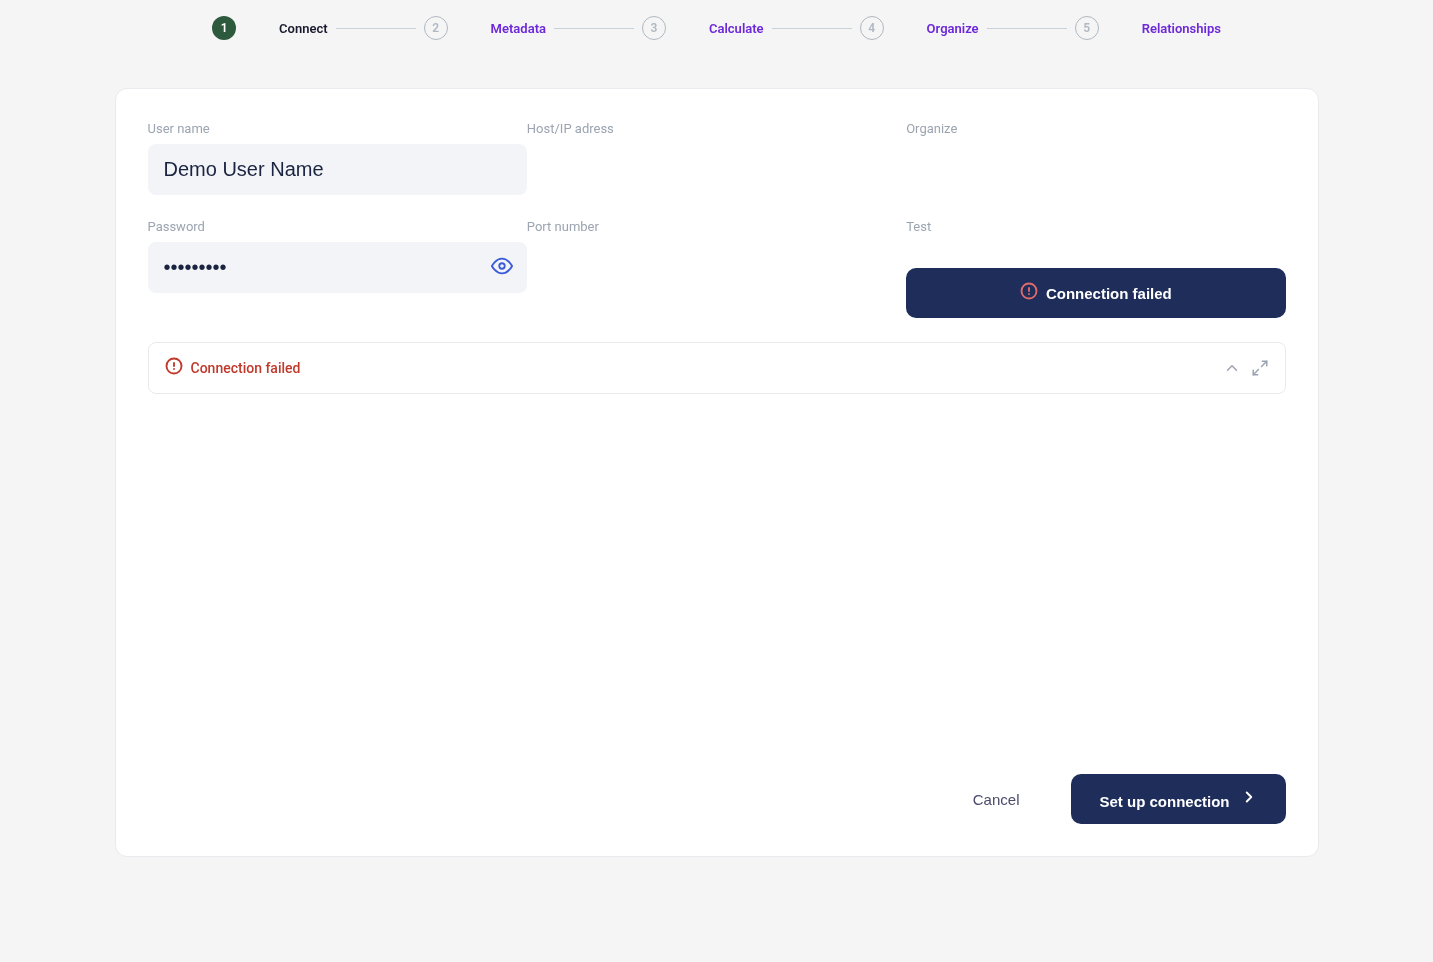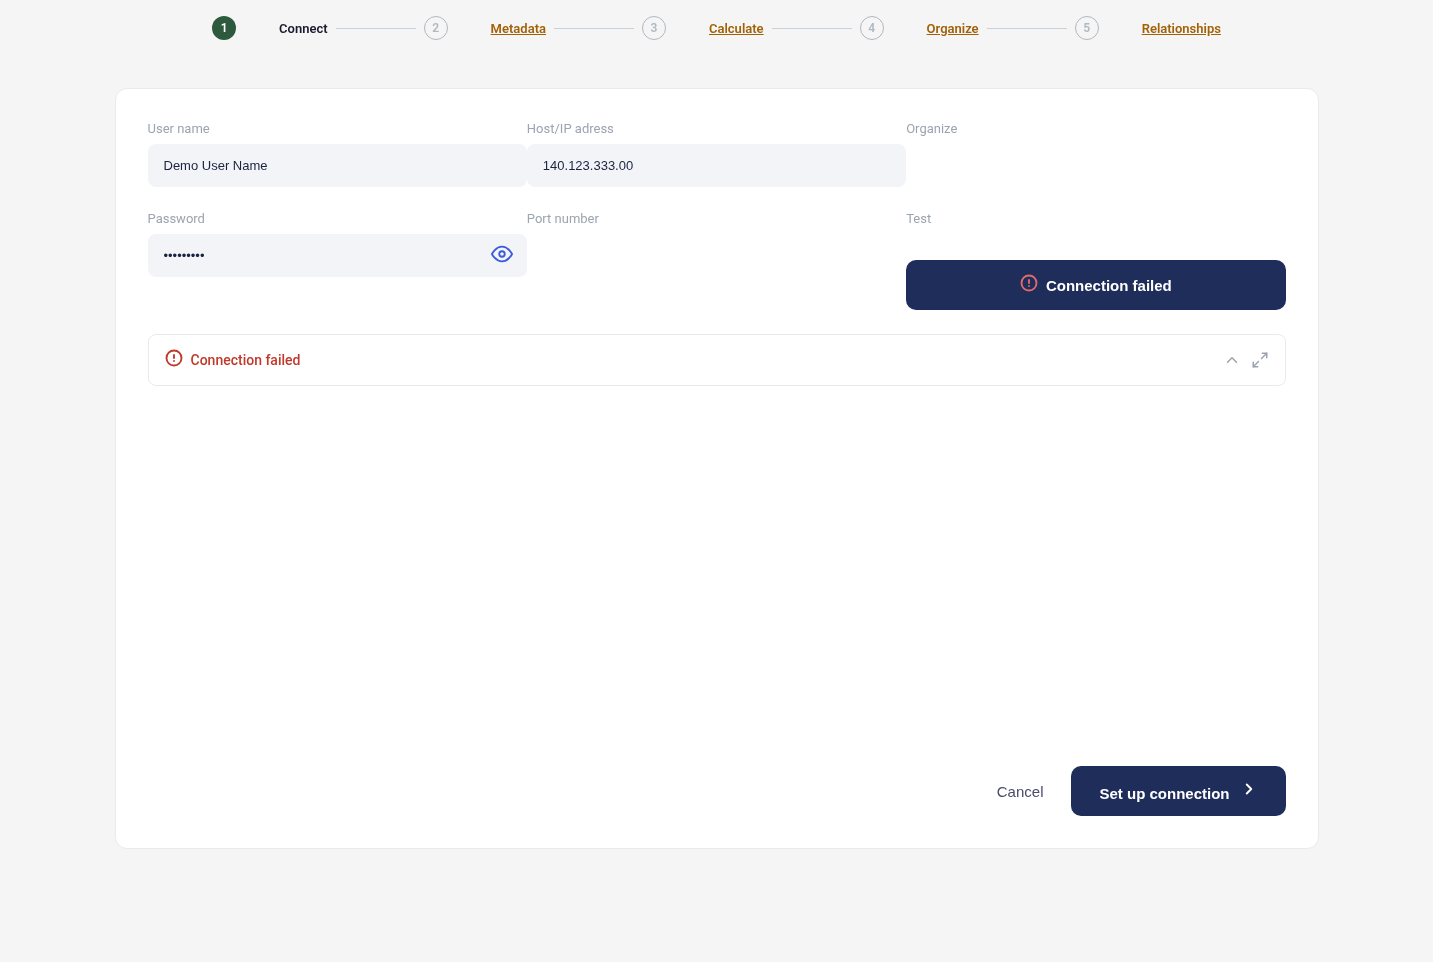--- a/index.html
+++ b/index.html
@@ -44,22 +44,21 @@
     }
     .step-label {
       font-size: 13px;
       font-weight: 600;
       padding-left: 35px;
     }
     .step-label.active {
       color: #1a1a2e;
     }
     .step-label.inactive {
-      color: #a16207;
-      text-decoration: underline;
+      color: #6d28d9;
     }
     .step-connector {
       width: 80px;
       height: 1px;
       background: #c8d0d8;
       margin: 0 8px;
     }
 
     
     .main-content {
@@ -97,21 +96,21 @@
     .form-label {
       font-size: 13px;
       color: #9ba4b0;
       font-weight: 400;
     }
     .form-input {
       background: #f2f4f7;
       border: none;
       border-radius: 8px;
       padding: 14px 16px;
-      font-size: 13px;
+      font-size: 20px;
       color: #1a2340;
       outline: none;
       width: 100%;
     }
     .input-wrapper {
       position: relative;
       display: flex;
       align-items: center;
     }
     .input-wrapper .form-input {
@@ -183,21 +182,21 @@
       font-size: 18px;
       display: flex;
       align-items: center;
     }
 
     
     .card-footer {
       display: flex;
       justify-content: flex-end;
       align-items: center;
-      gap: 8px;
+      gap: 32px;
       margin-top: 380px;
     }
     .cancel-btn {
       background: none;
       border: none;
       font-size: 15px;
       color: #4a4a6a;
       cursor: pointer;
       padding: 10px 20px;
     }
@@ -252,21 +251,20 @@
 
   <div class="card">
 
     <div class="form-row">
       <div class="form-group">
         <label class="form-label">User name</label>
         <input class="form-input" type="text" value="Demo User Name" style="">
       </div>
       <div class="form-group">
         <label class="form-label">Host/IP adress</label>
-        <input class="form-input" type="text" value="140.123.333.00" style="">
       </div>
       <div class="form-group">
         <label class="form-label">Organize</label>
       </div>
     </div>
 
     <div class="form-row">
       <div class="form-group">
         <label class="form-label">Password</label>
         <div class="input-wrapper">

